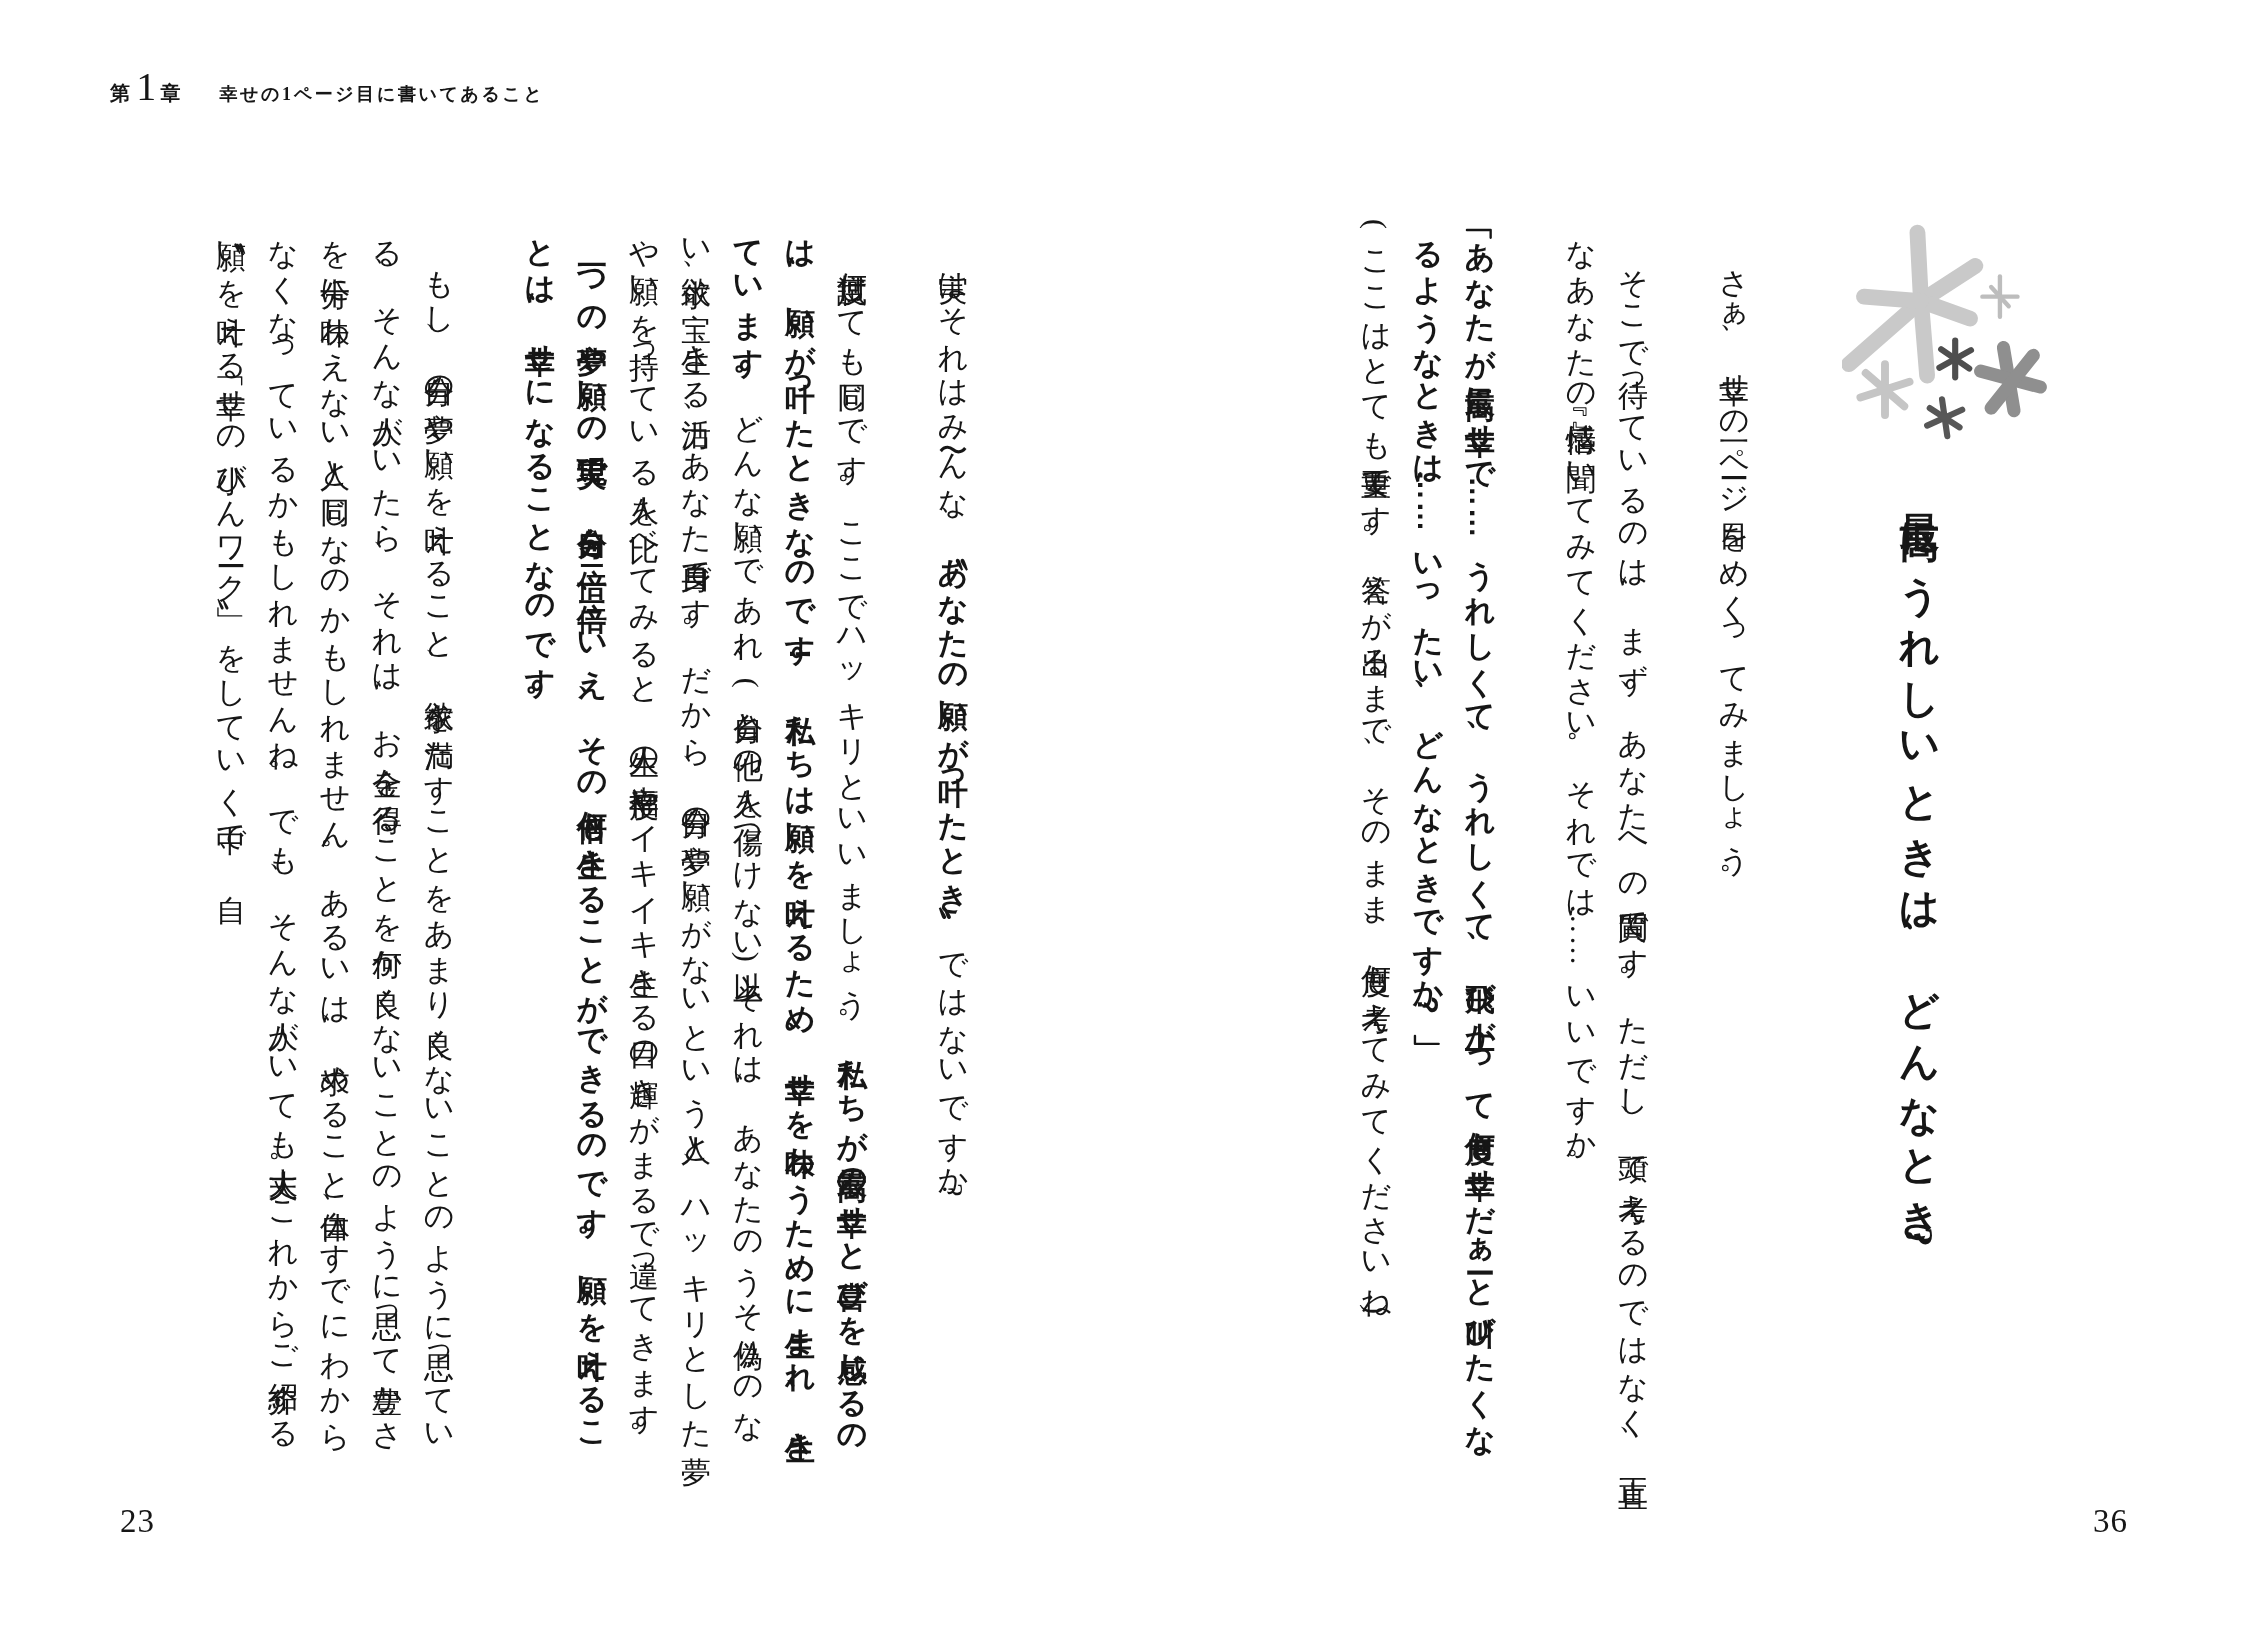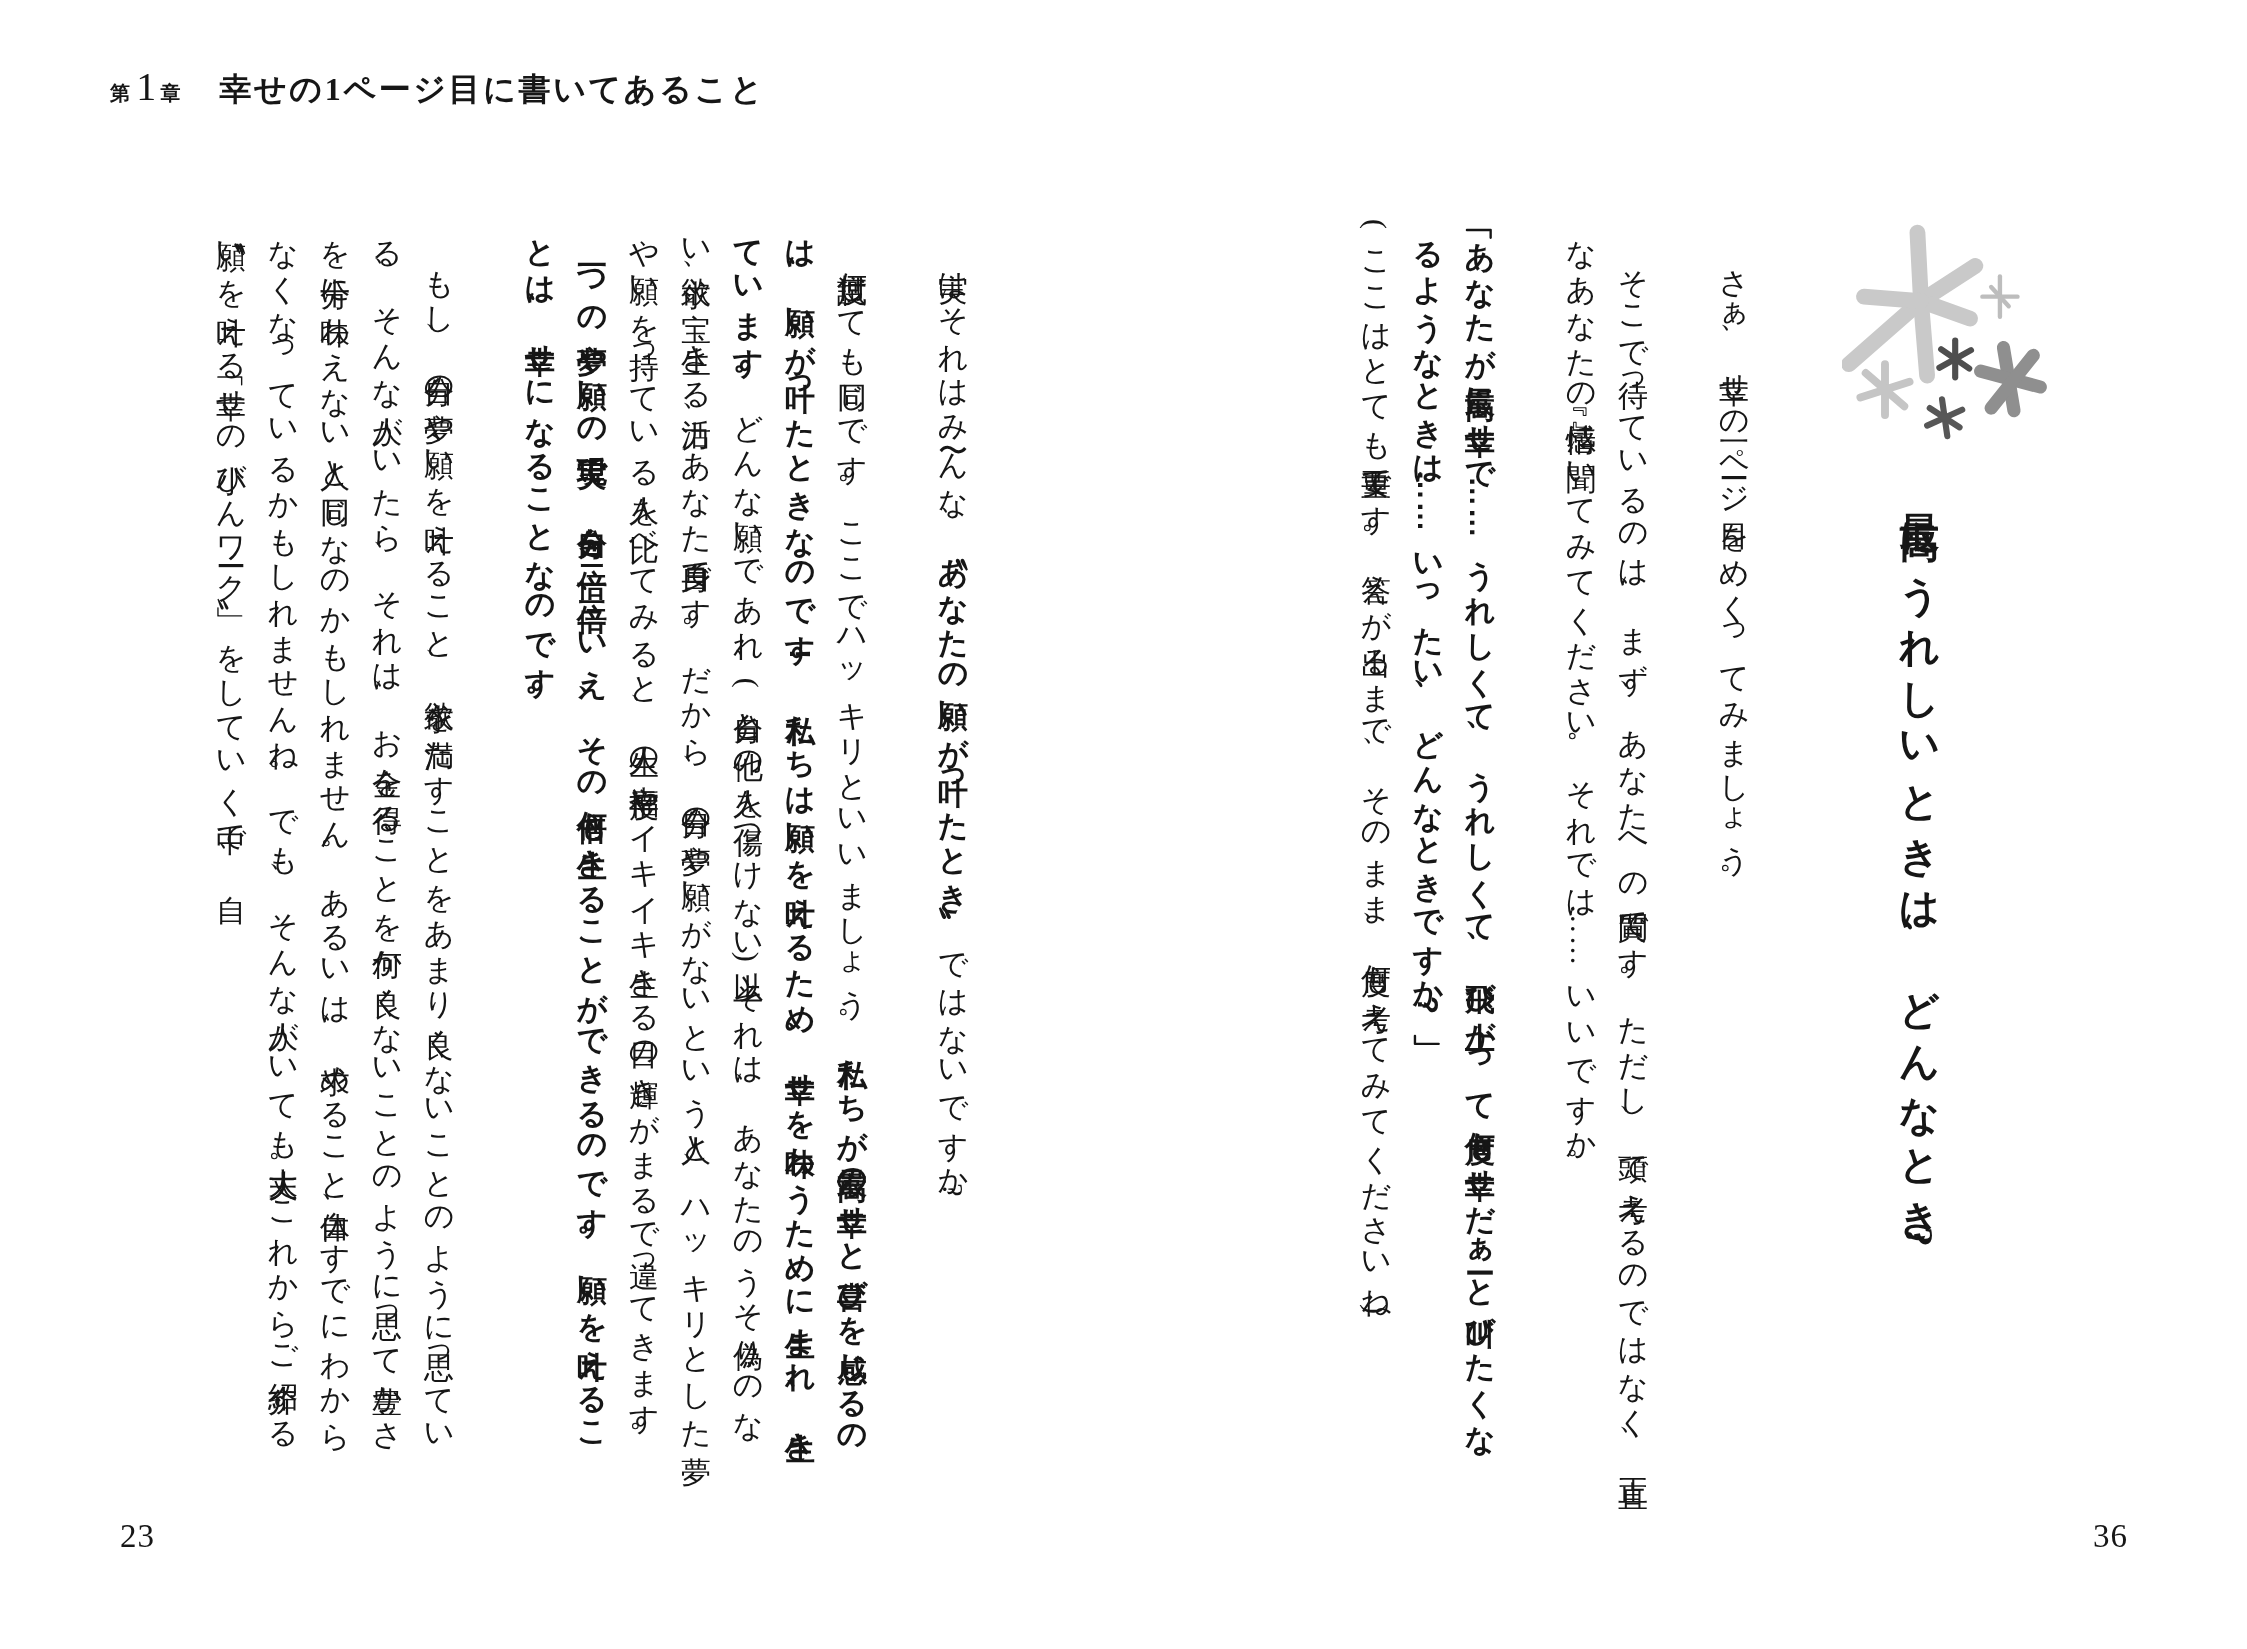--- a/index.html
+++ b/index.html
@@ -13,21 +13,21 @@
   }
 
   
   .header {
     position:absolute; left:110px; top:63px;
     display:flex; align-items:baseline;
     white-space:nowrap;
   }
   .ch-sm  { font-size:20px; font-weight:600; letter-spacing:1.8px; }
   .ch-num { font-size:40px; font-weight:400; margin:0 4.4px; }
-  .ch-title { font-size:32px; font-weight:700; margin-left:37px; letter-spacing:2.6px; }
+  .ch-title { font-size:18px; font-weight:700; margin-left:37px; letter-spacing:2.6px; }
 
   
   .stars { position:absolute; left:1842px; top:213px; }
   .stars g { fill:none; stroke-linecap:round; stroke-linejoin:round; }
 
   
   .section-title {
     position:absolute; top:481px; right:300px;
     writing-mode:vertical-rl; text-orientation:mixed;
     font-size:40px; font-weight:700; letter-spacing:7px;
@@ -43,21 +43,21 @@
   }
   .page-body.right { right:487px;  width:443px;  }
   .page-body.left  { right:1268px; width:891px; }
 
   .para { margin:0; }
   .para.indent { text-indent:1em; }
   .para.gap { margin-block-start:49px; }  
   .b { font-family:"Liberation Sans", sans-serif; font-weight:700; }
 
   
-  .pagenum { position:absolute; top:1503px; font-size:33px; letter-spacing:0.9px;margin-top:15px; }
+  .pagenum { position:absolute; top:1503px; font-size:33px; letter-spacing:0.9px; }
   .pagenum.left-num  { left:120px; }
   .pagenum.right-num { left:2093px; }
 </style>
 </head>
 <body>
 
 <div class="header">
   <span class="ch-sm">第</span>
   <span class="ch-num">1</span>
   <span class="ch-sm">章</span>

